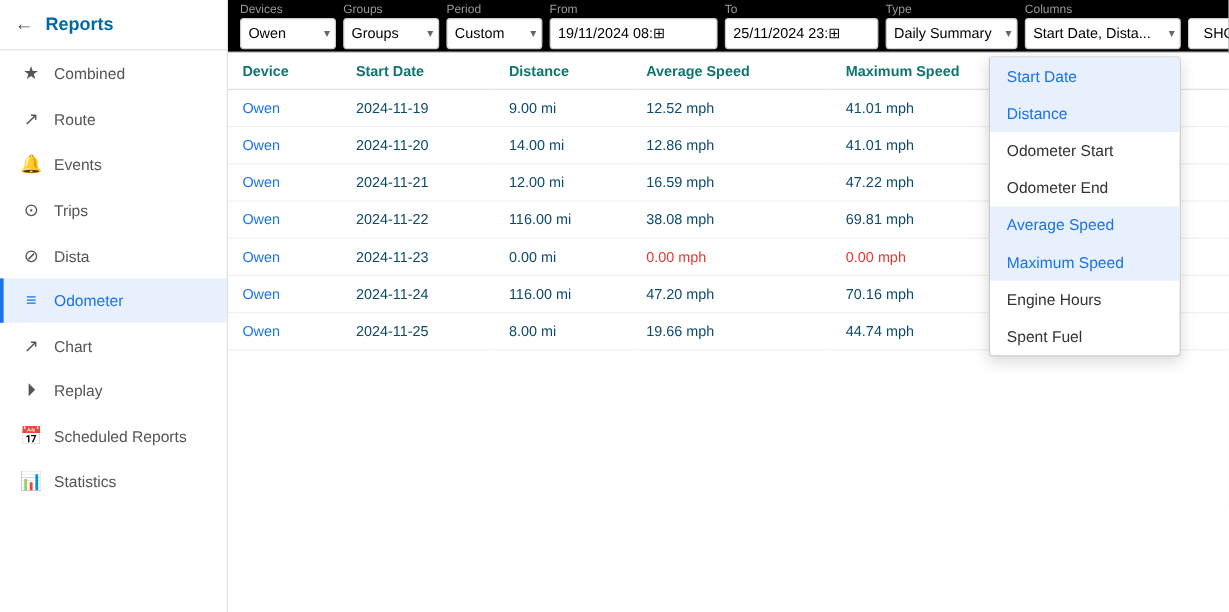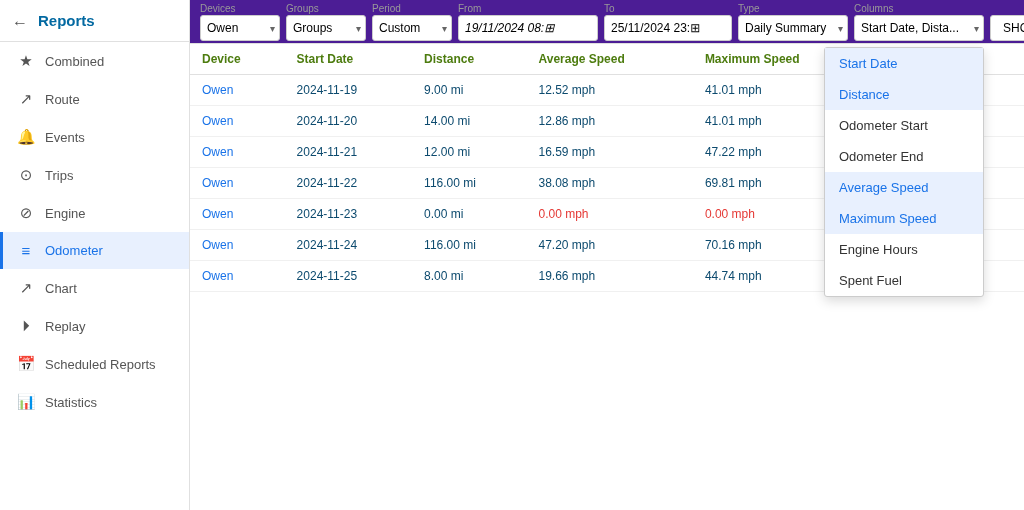--- a/index.html
+++ b/index.html
@@ -60,21 +60,21 @@
       display: flex;
       flex-direction: column;
       overflow: hidden;
     }
 
     
     .toolbar {
       display: flex;
       align-items: center;
       padding: 6px 10px;
-      background: #4c1d95;
+      background: #000000;
       border-bottom: 1px solid #e0e0e0;
       gap: 6px;
       flex-shrink: 0;
       flex-wrap: nowrap;
       height: 44px;
     }
     .toolbar-group {
       display: flex;
       flex-direction: column;
       position: relative;
@@ -142,21 +142,21 @@
       background: #fff;
     }
     table {
       width: 100%;
       border-collapse: collapse;
     }
     thead th {
       text-align: left;
       padding: 8px 12px;
       font-size: 12px;
-      color: #4d7c0f;
+      color: #0f766e;
       border-bottom: 1px solid #e0e0e0;
       white-space: nowrap;
       background: #fff;
     }
     tbody tr {
       border-bottom: 1px solid #f0f0f0;
     }
     tbody td {
       padding: 8px 12px;
       font-size: 12px;
@@ -226,21 +226,21 @@
       <div class="sidebar-item">
         <span class="icon">🔔</span>
         <span>Events</span>
       </div>
       <div class="sidebar-item">
         <span class="icon">⊙</span>
         <span>Trips</span>
       </div>
       <div class="sidebar-item">
         <span class="icon">⊘</span>
-        <span>Engine</span>
+        <span>Dista</span>
       </div>
       <div class="sidebar-item active">
         <span class="icon">≡</span>
         <span>Odometer</span>
       </div>
       <div class="sidebar-item">
         <span class="icon">↗</span>
         <span>Chart</span>
       </div>
       <div class="sidebar-item">
@@ -284,21 +284,21 @@
       <label>Period</label>
       <div class="select-wrapper">
         <select class="toolbar-select">
           <option>Custom</option>
         </select>
       </div>
     </div>
 
     <div class="toolbar-group">
       <label>From</label>
-      <input type="text" class="toolbar-input" value="19/11/2024 08:⊞" style="width: 140px; font-style: italic;">
+      <input type="text" class="toolbar-input" value="19/11/2024 08:⊞" style="width: 140px;">
     </div>
 
     <div class="toolbar-group">
       <label>To</label>
       <input type="text" class="toolbar-input" value="25/11/2024 23:⊞" style="width: 128px;">
     </div>
 
     <div class="toolbar-group">
       <label>Type</label>
       <div class="select-wrapper">

